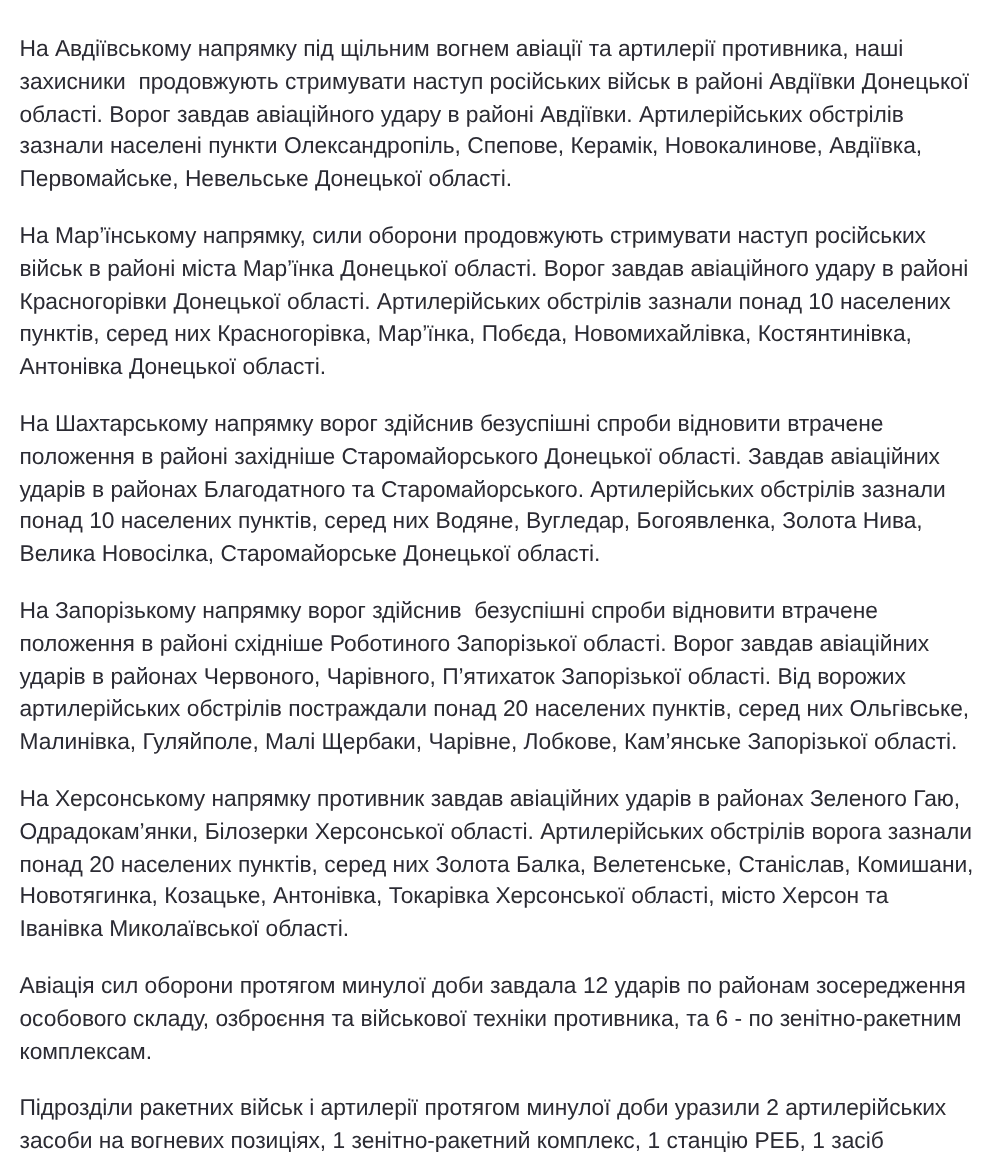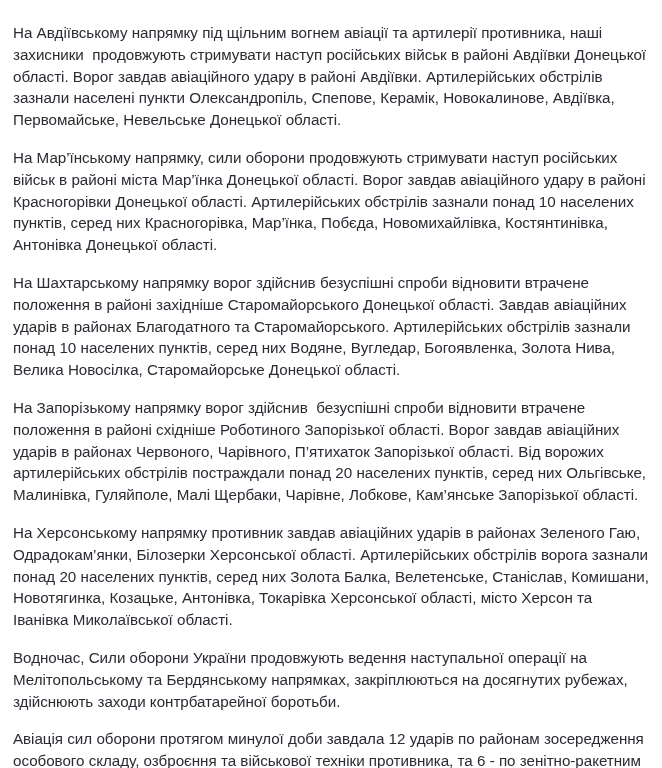--- a/index.html
+++ b/index.html
@@ -49,20 +49,19 @@
     <p class="para">На Авдіївському напрямку під щільним вогнем авіації та артилерії противника, наші захисники  продовжують стримувати наступ російських військ в районі Авдіївки Донецької області. Ворог завдав авіаційного удару в районі Авдіївки. Артилерійських обстрілів зазнали населені пункти Олександропіль, Спепове, Керамік, Новокалинове, Авдіївка, Первомайське, Невельське Донецької області.</p>
 
     <p class="para">На Мар’їнському напрямку, сили оборони продовжують стримувати наступ російських військ в районі міста Мар’їнка Донецької області. Ворог завдав авіаційного удару в районі Красногорівки Донецької області. Артилерійських обстрілів зазнали понад 10 населених пунктів, серед них Красногорівка, Мар’їнка, Побєда, Новомихайлівка, Костянтинівка, Антонівка Донецької області.</p>
 
     <p class="para">На Шахтарському напрямку ворог здійснив безуспішні спроби відновити втрачене положення в районі західніше Старомайорського Донецької області. Завдав авіаційних ударів в районах Благодатного та Старомайорського. Артилерійських обстрілів зазнали понад 10 населених пунктів, серед них Водяне, Вугледар, Богоявленка, Золота Нива, Велика Новосілка, Старомайорське Донецької області.</p>
 
     <p class="para">На Запорізькому напрямку ворог здійснив  безуспішні спроби відновити втрачене положення в районі східніше Роботиного Запорізької області. Ворог завдав авіаційних ударів в районах Червоного, Чарівного, П’ятихаток Запорізької області. Від ворожих артилерійських обстрілів постраждали понад 20 населених пунктів, серед них Ольгівське, Малинівка, Гуляйполе, Малі Щербаки, Чарівне, Лобкове, Кам’янське Запорізької області.</p>
 
     <p class="para">На Херсонському напрямку противник завдав авіаційних ударів в районах Зеленого Гаю, Одрадокам’янки, Білозерки Херсонської області. Артилерійських обстрілів ворога зазнали понад 20 населених пунктів, серед них Золота Балка, Велетенське, Станіслав, Комишани, Новотягинка, Козацьке, Антонівка, Токарівка Херсонської області, місто Херсон та Іванівка Миколаївської області.</p>
 
-    <p class="para">Водночас, Сили оборони України продовжують ведення наступальної операції на Мелітопольському та Бердянському напрямках, закріплюються на досягнутих рубежах, здійснюють заходи контрбатарейної боротьби.</p>
 
     <p class="para">Авіація сил оборони протягом минулої доби завдала 12 ударів по районам зосередження особового складу, озброєння та військової техніки противника, та 6 - по зенітно-ракетним комплексам.</p>
 
     <p class="para">Підрозділи ракетних військ і артилерії протягом минулої доби уразили 2 артилерійських засоби на вогневих позиціях, 1 зенітно-ракетний комплекс, 1 станцію РЕБ, 1 засіб протиповітряної оборони противника.</p>
 
   </article>
 </div>
 
 </body></html>

